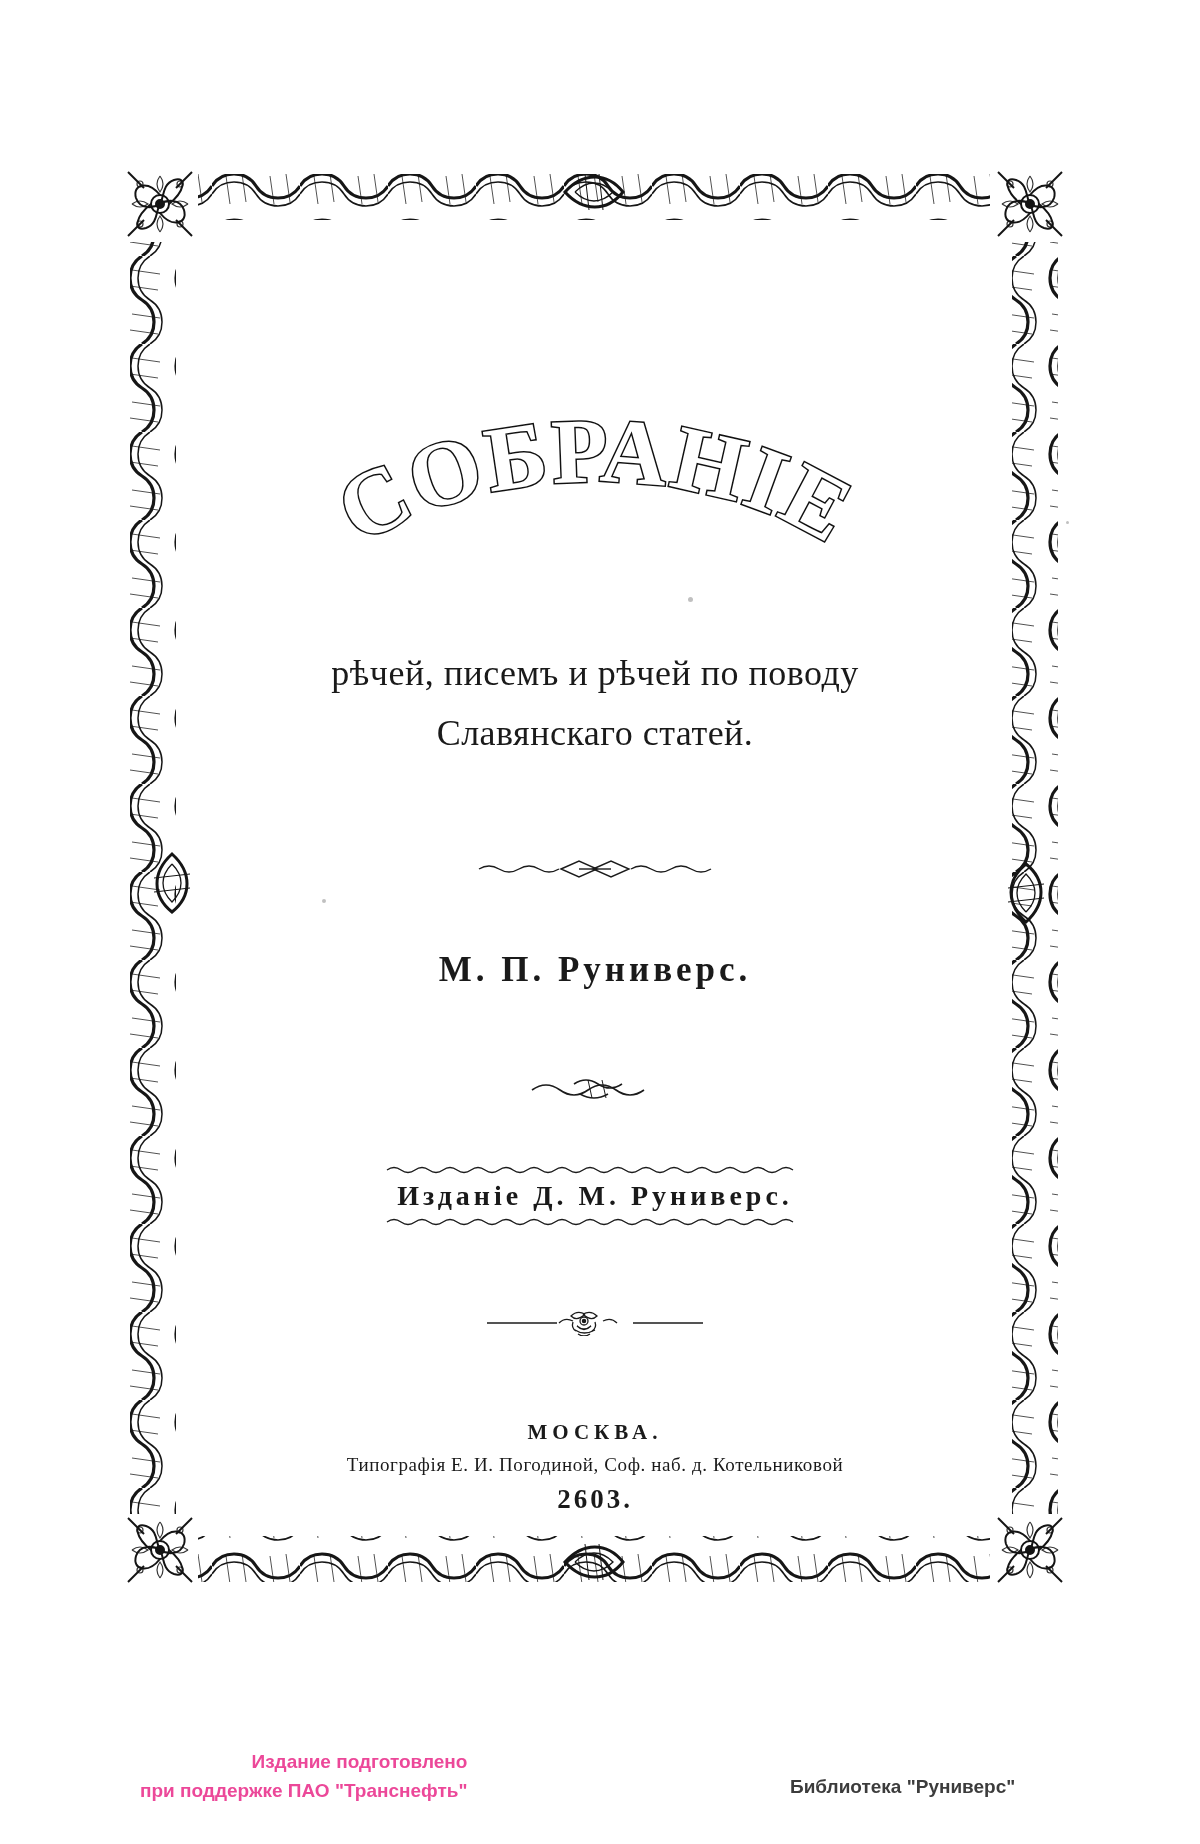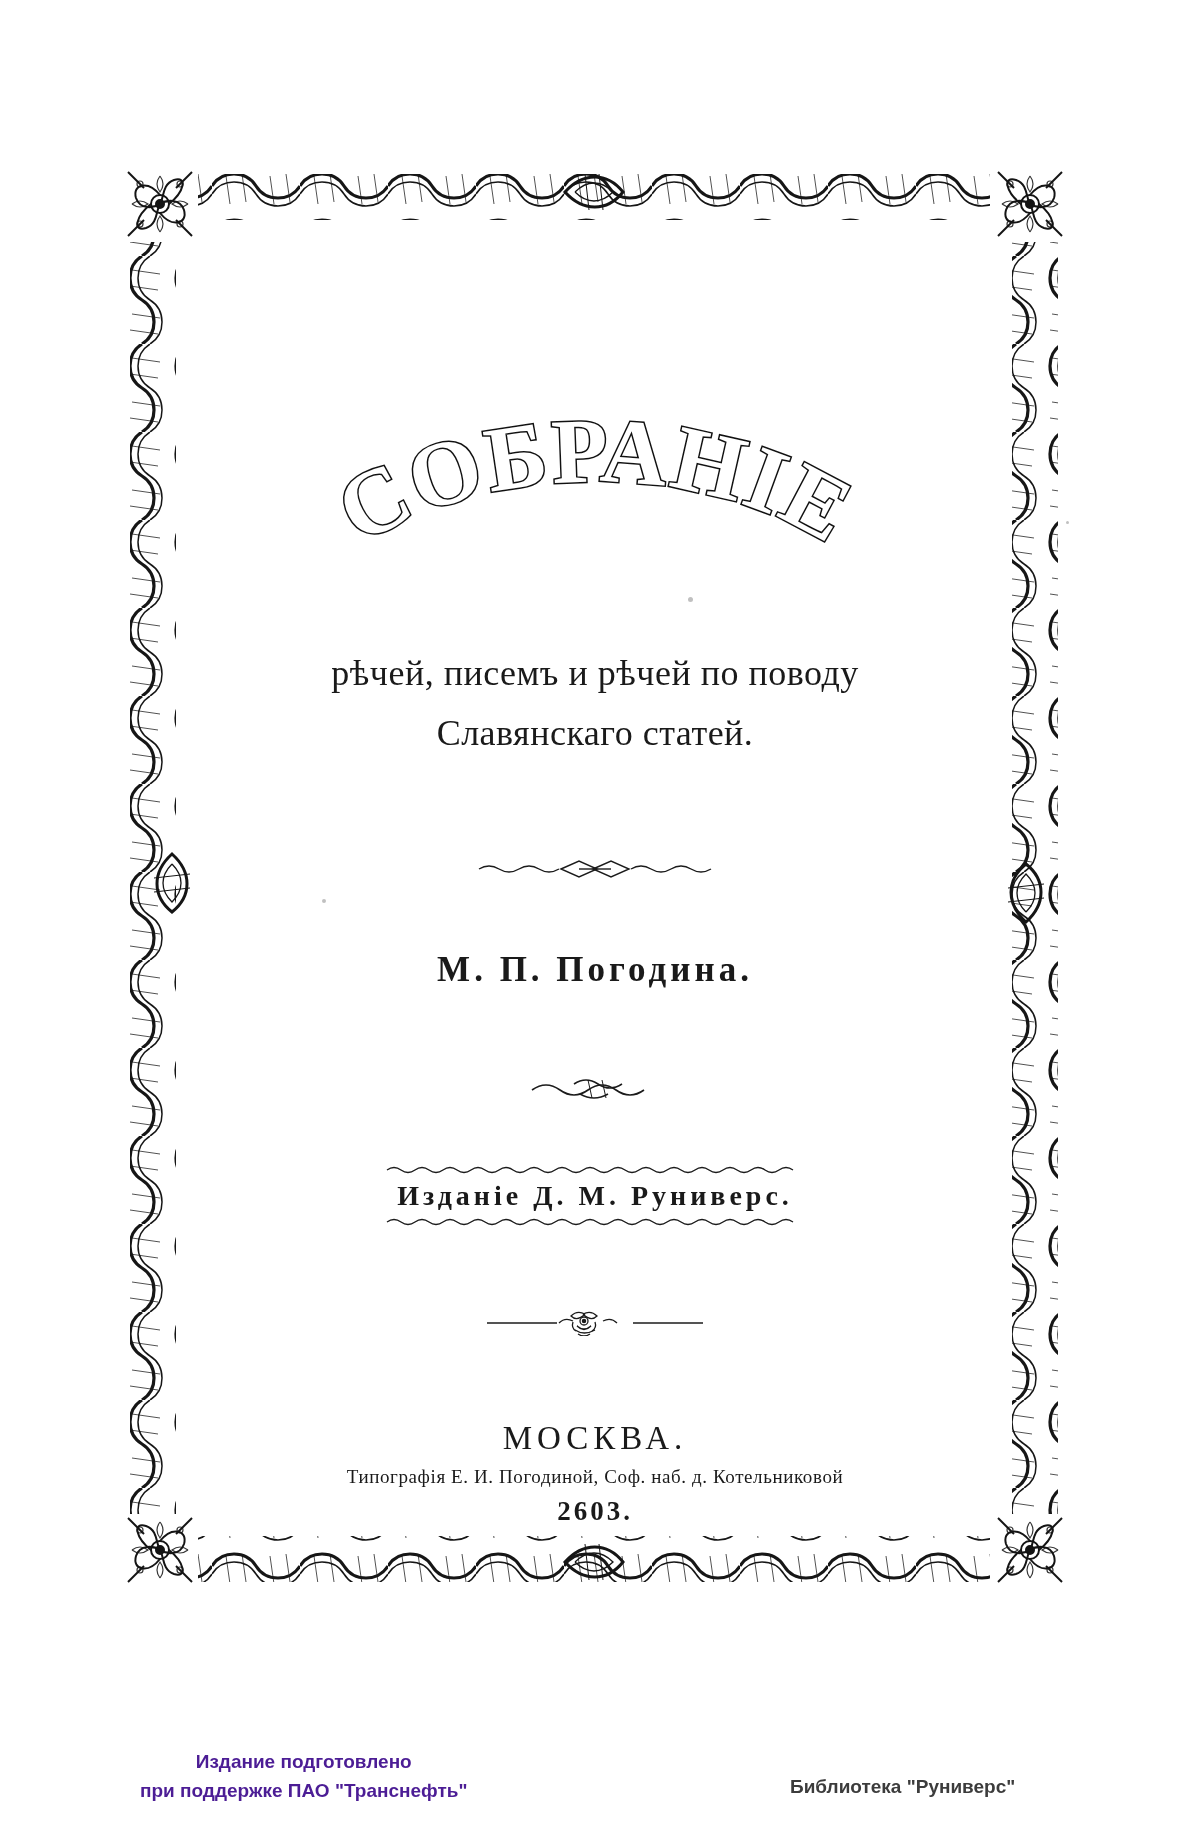--- a/index.html
+++ b/index.html
@@ -105,22 +105,22 @@
     font-size: 28px;
     font-weight: bold;
     letter-spacing: 4px;
     padding: 4px 0;
   }
 
   .imprint {
     margin-top: 84px;
   }
   .imprint .city {
-    font-size: 33px;
-    font-weight: normal;
+    font-size: 21px;
+    font-weight: bold;
     letter-spacing: 5px;
   }
   .imprint .press {
     font-size: 19px;
     letter-spacing: 0.6px;
     margin-top: 9px;
   }
   .imprint .year {
     font-size: 27px;
     font-weight: bold;
@@ -137,23 +137,23 @@
     height: 134px;
     background: #ffffff;
   }
   .footer-left {
     position: absolute;
     left: 140px;
     top: 38px;
     font-family: "Liberation Sans", sans-serif;
     font-size: 19px;
     font-weight: bold;
-    color: #4c1d95;
+    color: #ec4899;
     line-height: 1.5;
-    text-align: center;
+    text-align: right;
   }
   .footer-right {
     position: absolute;
     left: 790px;
     top: 66px;
     font-family: "Liberation Sans", sans-serif;
     font-size: 19px;
     font-weight: bold;
     color: #3c3c3c;
   }
@@ -264,21 +264,21 @@
     <svg class="orn orn-1" width="240" height="22" viewBox="0 0 240 22" aria-hidden="true">
       <g stroke="#1b1b1b" fill="none" stroke-width="1.4">
         <path d="M4 11 q 10 -6 20 0 q 10 6 20 0 q 10 -6 20 0 q 10 6 20 0"></path>
         <path d="M156 11 q 10 -6 20 0 q 10 6 20 0 q 10 -6 20 0 q 10 6 20 0"></path>
         <path d="M86 11 L104 3 L122 11 L104 19 Z"></path>
         <path d="M118 11 L136 3 L154 11 L136 19 Z"></path>
         <path d="M104 11 h 32"></path>
       </g>
     </svg>
 
-    <div class="author">М. П. Погодина.</div>
+    <div class="author">М. П. Руниверс.</div>
 
     <svg class="orn orn-2" width="130" height="26" viewBox="0 0 130 26" aria-hidden="true">
       <g stroke="#1b1b1b" fill="none" stroke-width="1.6">
         <path d="M2 14 q 14 -10 28 0 q 14 10 28 0 q 14 -10 28 0 q 14 10 28 0"></path>
         <path d="M44 8 q 12 -8 24 0 q 12 8 24 0"></path>
         <path d="M50 18 q 14 8 28 0"></path>
         <path d="M58 4 L62 22 M72 4 L76 22" stroke-width="1"></path>
       </g>
     </svg>
 

